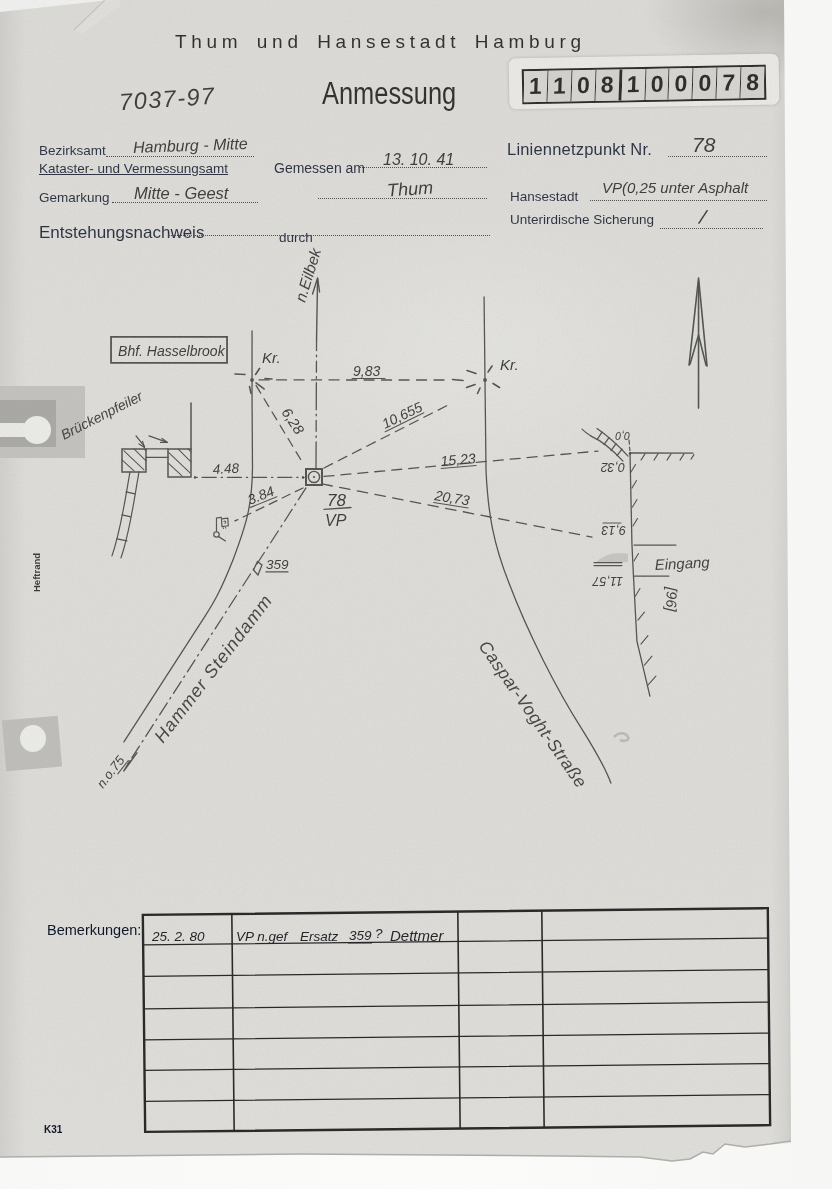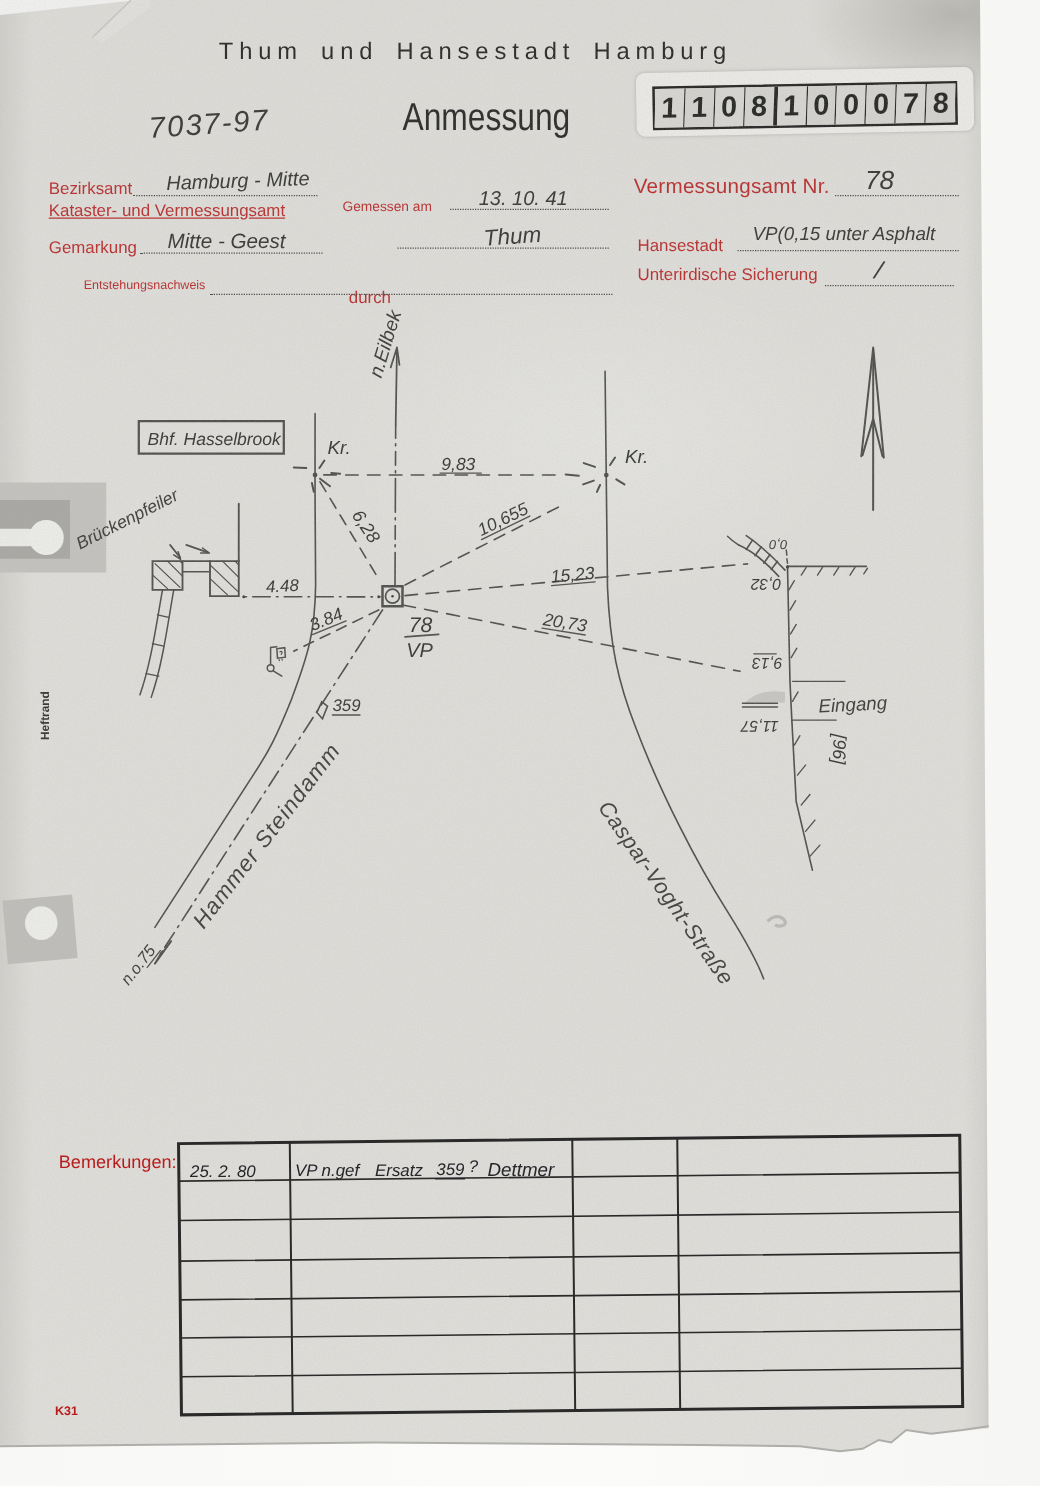--- a/index.html
+++ b/index.html
@@ -1,19 +1,19 @@
 <!DOCTYPE html>
 <html><head>
 <meta charset="utf-8">
 <style>
   html,body{margin:0;padding:0;}
   body{width:832px;height:1189px;position:relative;overflow:hidden;filter:opacity(0.999);
        font-family:"Liberation Sans",sans-serif;background:#fbfbfa;}
   .abs{position:absolute;}
-  .lbl{color:#b91c1c;}
+  .lbl{color:#0f172a;}
   .hw{font-style:italic;color:#262626;}
   .dot{border-bottom:1.6px dotted #3a3a3a;height:0;}
 </style>
 </head>
 <body>
 
 <div class="abs" style="left:0;top:0;width:832px;height:1189px;background:linear-gradient(90deg,#f8f8f7 0%,#fbfbfa 55%,#f6f6f5 100%);"></div>
 
 <div class="abs" style="left:0;top:0;width:792px;height:1168px;
   background:
@@ -75,47 +75,47 @@
 </div>
 </div>
 
 <div class="abs lbl" style="left:39px;top:143px;font-size:13.5px;">Bezirksamt</div>
 <div class="abs dot" style="left:106px;top:156px;width:148px;"></div>
 
 <div class="abs hw" style="left:133px;top:137px;font-size:16px;transform:rotate(-2deg);">Hamburg - Mitte</div>
 
 <div class="abs lbl" style="left:39px;top:161px;font-size:13.5px;text-decoration:underline;">Kataster- und Vermessungsamt</div>
 
-<div class="abs lbl" style="left:274px;top:160px;font-size:11px;text-align:center;">Gemessen am</div>
+<div class="abs lbl" style="left:274px;top:160px;font-size:14px;text-align:center;">Gemessen am</div>
 <div class="abs dot" style="left:360px;top:167px;width:127px;"></div>
 
 <div class="abs hw" style="left:383px;top:151px;font-size:16px;">13. 10. 41</div>
 
 <div class="abs lbl" style="left:39px;top:190px;font-size:13.5px;">Gemarkung</div>
 <div class="abs dot" style="left:112px;top:202px;width:146px;"></div>
 
 <div class="abs hw" style="left:134px;top:184px;font-size:16.5px;">Mitte - Geest</div>
 
 <div class="abs lbl" style="left:279px;top:190px;font-size:13.5px;margin-top:40px;">durch</div>
 <div class="abs dot" style="left:318px;top:198px;width:169px;"></div>
 
 <div class="abs hw" style="left:387px;top:179px;font-size:18px;transform:rotate(-4deg);">Thum</div>
 
-<div class="abs lbl" style="left:39px;top:223px;font-size:10px;margin-left:28px;">Entstehungsnachweis</div>
+<div class="abs lbl" style="left:39px;top:223px;font-size:17px;">Entstehungsnachweis</div>
 <div class="abs dot" style="left:168px;top:235px;width:322px;"></div>
 
-<div class="abs lbl" style="left:507px;top:140px;font-size:16.5px;letter-spacing:0.2px;">Vermessungsamt Nr.</div>
+<div class="abs lbl" style="left:507px;top:140px;font-size:16.5px;letter-spacing:0.2px;">Liniennetzpunkt Nr.</div>
 <div class="abs dot" style="left:668px;top:156px;width:99px;"></div>
 
 <div class="abs hw" style="left:692px;top:133px;font-size:21px;">78</div>
 
 <div class="abs lbl" style="left:510px;top:189px;font-size:13.5px;">Hansestadt</div>
 <div class="abs dot" style="left:590px;top:200px;width:177px;"></div>
 
-<div class="abs hw" style="left:602px;top:179px;font-size:15px;white-space:nowrap;">VP(0,15 unter Asphalt</div>
+<div class="abs hw" style="left:602px;top:179px;font-size:15px;white-space:nowrap;">VP(0,25 unter Asphalt</div>
 
 <div class="abs lbl" style="left:510px;top:212px;font-size:13.5px;">Unterirdische Sicherung</div>
 <div class="abs dot" style="left:660px;top:228px;width:103px;"></div>
 
 <div class="abs hw" style="left:700px;top:206px;font-size:20px;transform:rotate(8deg);">/</div>
 
 <svg class="abs" style="left:0;top:0;transform:rotate(0.02deg);" width="832" height="940" viewBox="0 0 832 940">
 <g fill="none" stroke="#404040" stroke-width="1.4" stroke-linecap="round" font-family="Liberation Sans,sans-serif">
 
   <path d="M252,331 L252,395 L252.5,468 C252,505 247,523 233,560 C221,590 215,601 204,618 L124,742" stroke-width="1.3"></path>

